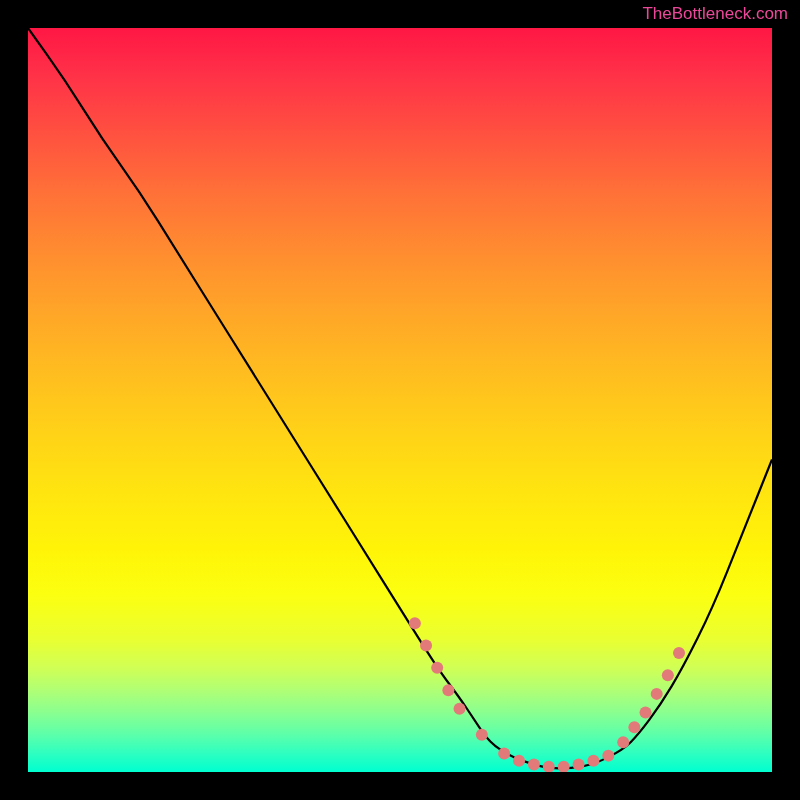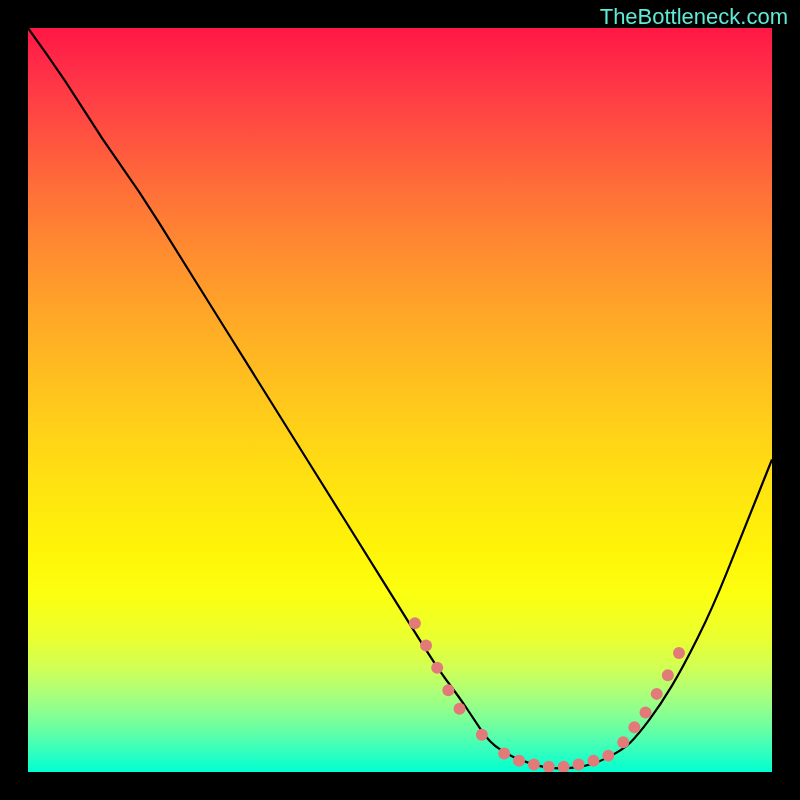--- a/index.html
+++ b/index.html
@@ -7,22 +7,22 @@
     width: 800px;
     height: 800px;
     background: #000;
     position: relative;
     font-family: Arial, sans-serif;
   }
   .watermark {
     position: absolute;
     top: 4px;
     right: 12px;
-    color: #5eead4;
-    font-size: 22px;
+    color: #ec4899;
+    font-size: 17px;
     font-weight: 500;
     z-index: 10;
   }
   .plot-area {
     position: absolute;
     left: 28px;
     top: 28px;
     width: 744px;
     height: 744px;
     overflow: hidden;

